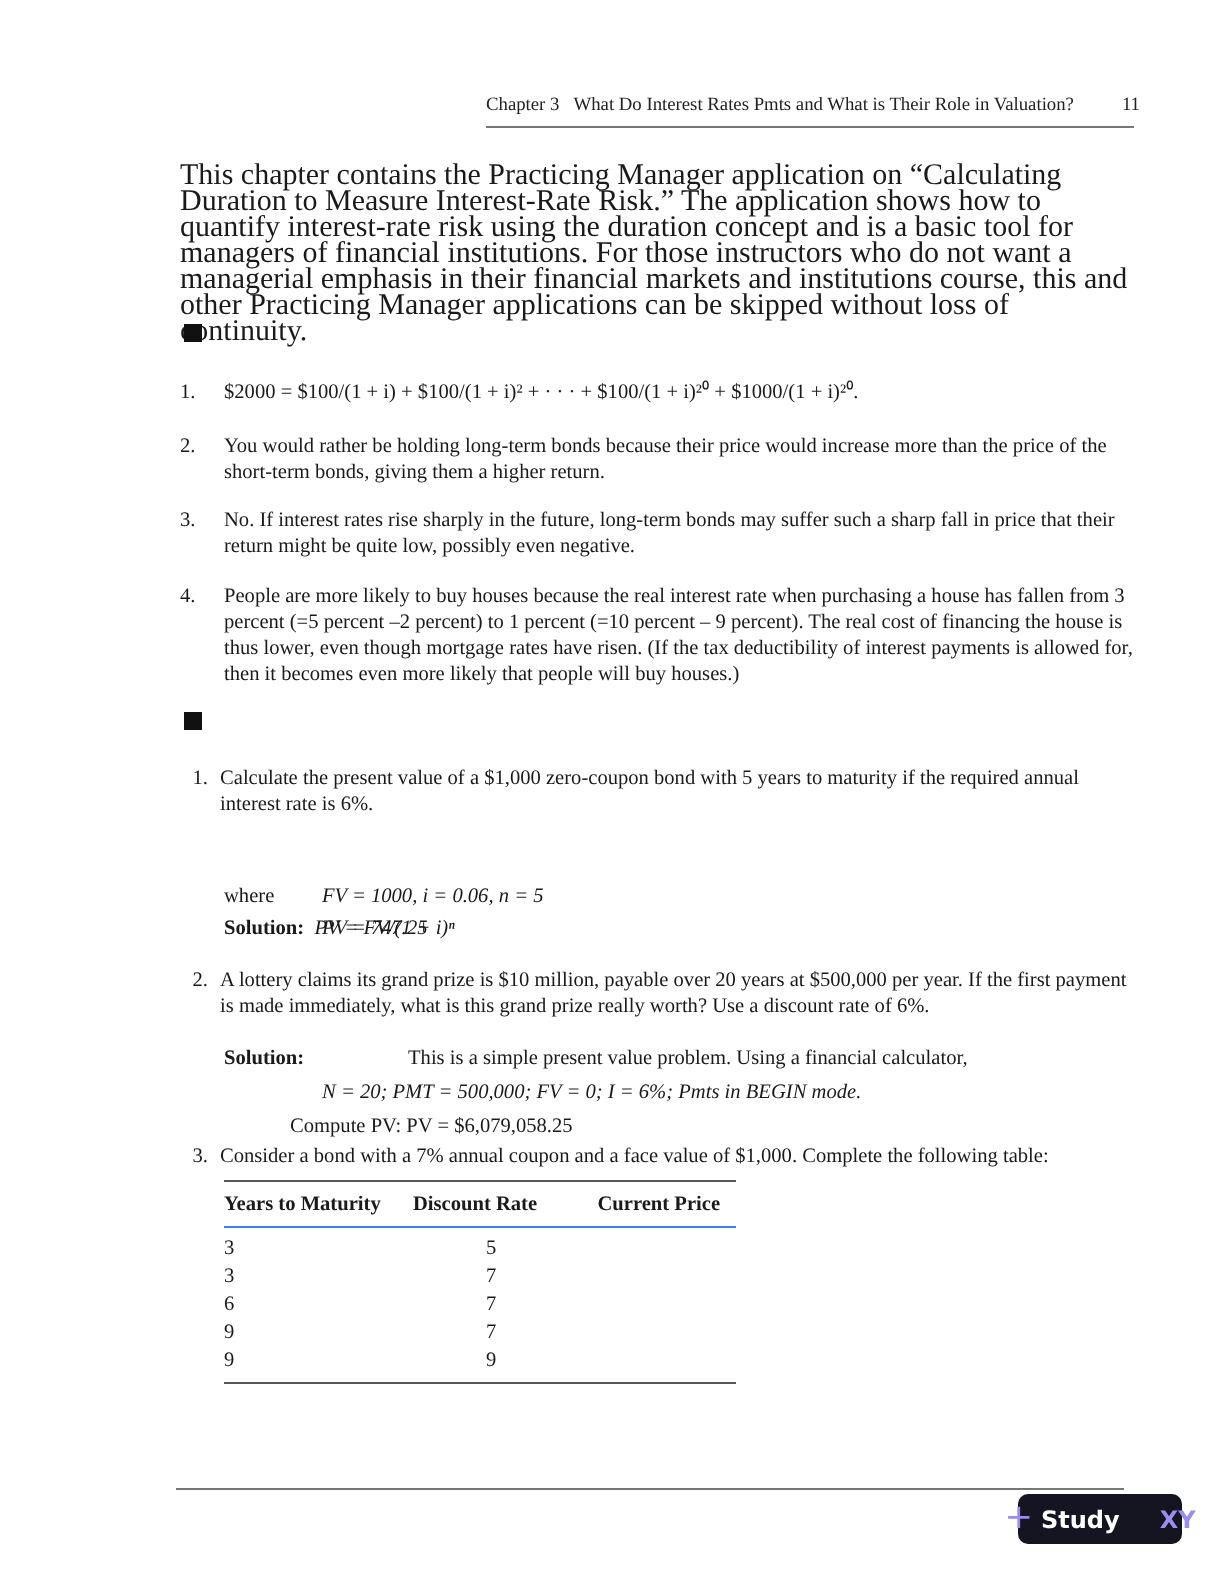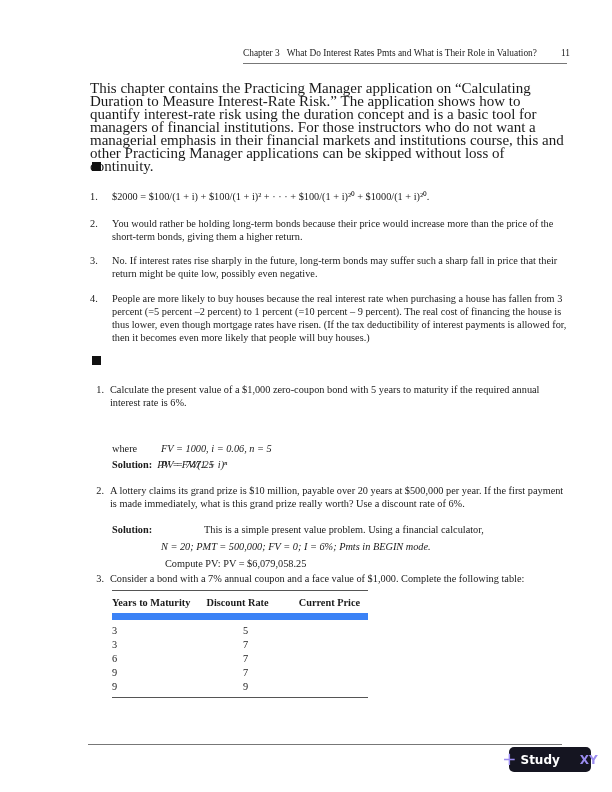--- a/index.html
+++ b/index.html
@@ -22,21 +22,21 @@
   .ans .num { width: 22px; flex: none; }
   .ans .txt { flex: 1; }
   i { font-style: italic; }
   .qp { position: absolute; left: 0; width: 480px; font-size: 10.3px; line-height: 13px; display: flex; }
   .qp .num { width: 22px; text-align: right; padding-right: 6px; flex: none; margin-left: -8px; }
   .qp .txt { flex: 1; }
   .sol { position: absolute; font-size: 10.3px; line-height: 13px; white-space: nowrap; }
   .sol b { font-weight: bold; }
   table.bond-table { position: absolute; left: 22px; top: 510px; border-collapse: collapse; font-size: 10.3px;
                      border-top: 1px solid #555; border-bottom: 1px solid #555; width: 256px; }
-  table.bond-table th { font-weight: bold; text-align: left; padding: 6px 0 5px 0; border-bottom: 7px solid #3b82f6; white-space: nowrap; }
+  table.bond-table th { font-weight: bold; text-align: left; padding: 6px 0 5px 0; border-bottom: 1px solid #3b82f6; white-space: nowrap; }
   table.bond-table td { padding: 0; height: 14px; line-height: 14px; }
   table.bond-table tr.first td { padding-top: 4px; }
   table.bond-table tr.last td { padding-bottom: 3px; }
   .col1 { width: 92px; }
   .col2 { width: 92px; text-align: center; }
   .col3 { width: 72px; }
   th.col2 { text-align: left; padding-left: 6px !important; }
   th.col3 { padding-left: 8px !important; }
   .footer-rule { position: absolute; top: 744px; left: 88px; width: 474px; height: 1px; background: #777; }
   .logo { position: absolute; top: 747px; left: 509px; width: 82px; height: 25px; background: #151521;
@@ -105,21 +105,21 @@
   </div>
   <div class="sol" style="top:443px; left:22px;">
     <b>Solution:</b>
   </div>
   <div class="sol" style="top:443px; left:71px;margin-left:43px;">
     <span>This is a simple present value problem. Using a financial calculator,</span>
   </div>
   <div class="sol" style="top:460px; left:71px;">
     <i>N = 20; PMT = 500,000; FV = 0; I = 6%; Pmts in BEGIN mode.</i>
   </div>
-  <div class="sol" style="top:477px; left:75px;">
+  <div class="sol" style="top:477px; left:55px;">
     <span>Compute PV: PV = $6,079,058.25</span>
   </div>
 
   <div class="qp" style="top:492px">
     <span class="num">3.</span>
     <span class="txt">Consider a bond with a 7% annual coupon and a face value of $1,000. Complete the following table:</span>
   </div>
 
   <table class="bond-table">
     <thead>

